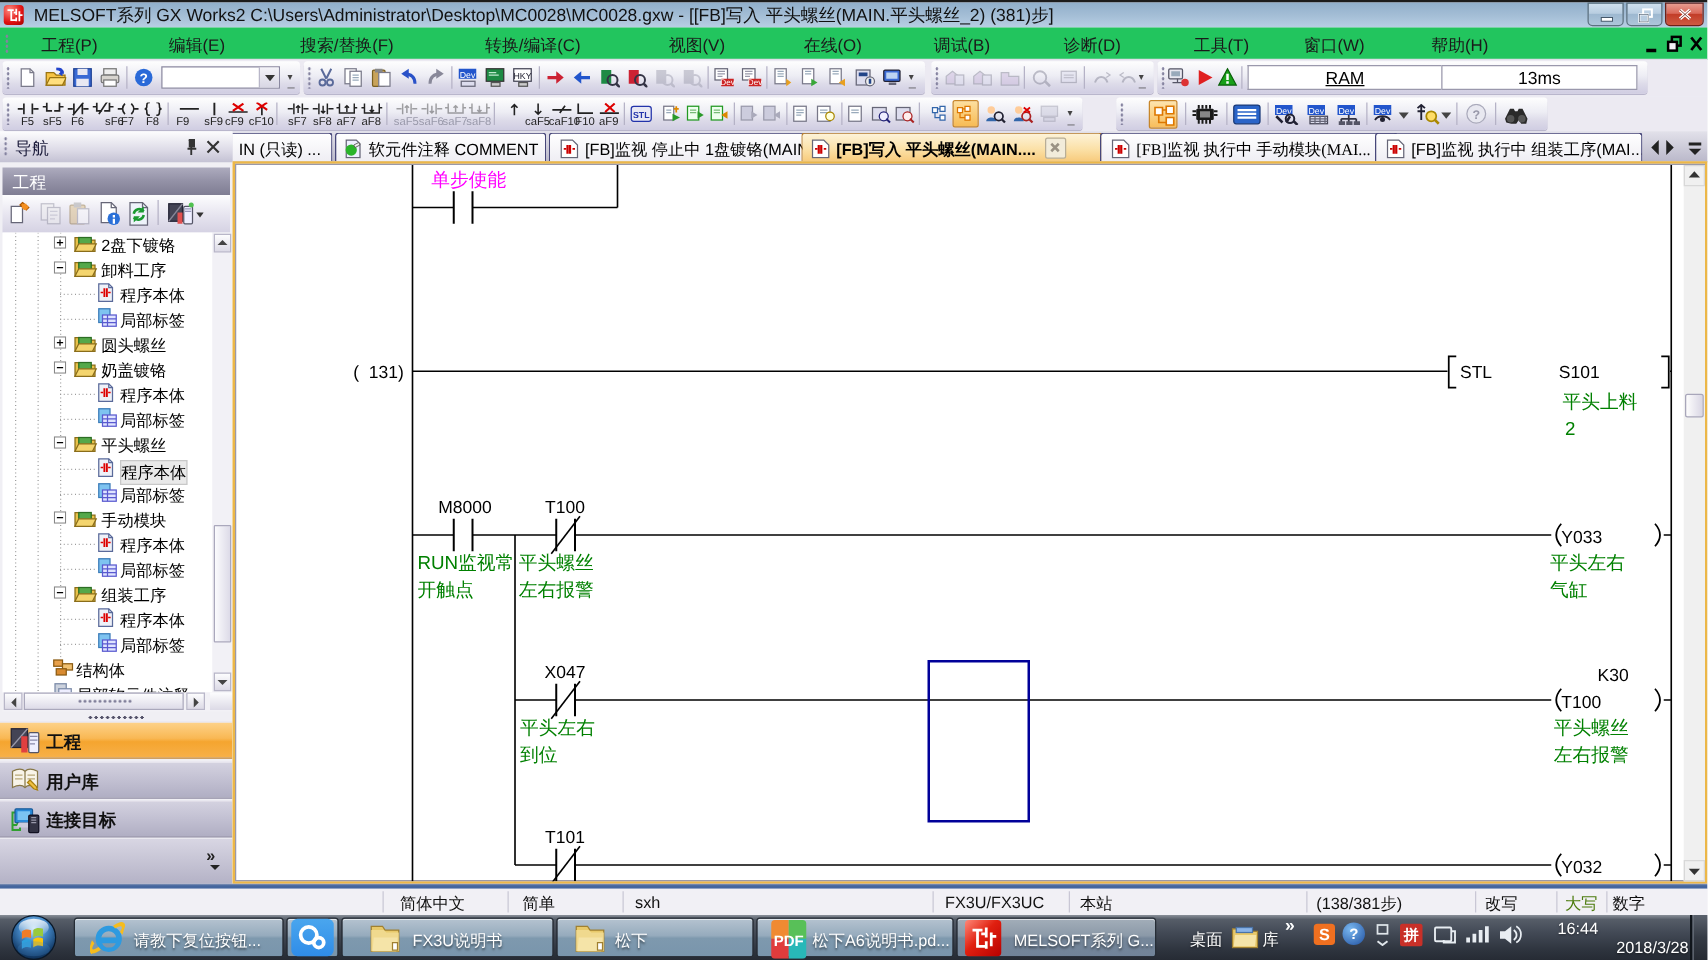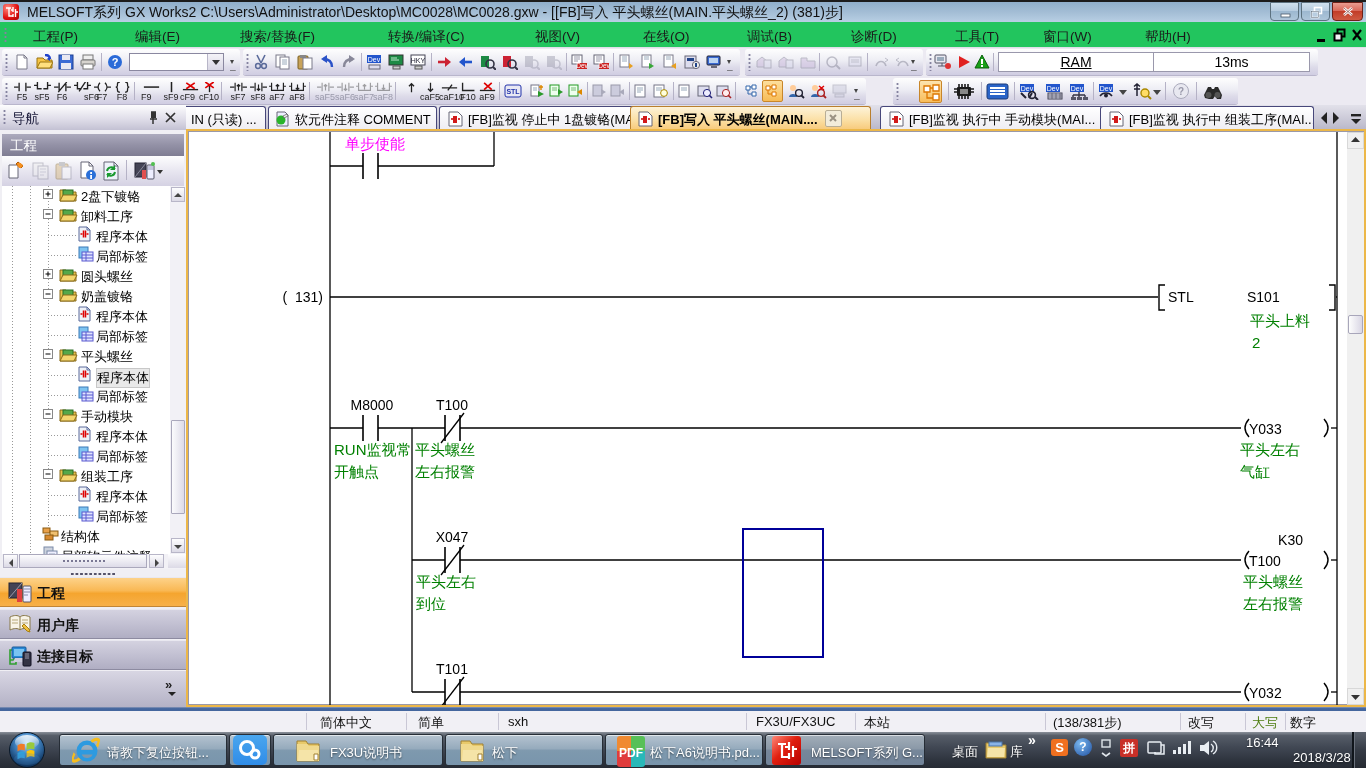--- a/index.html
+++ b/index.html
@@ -730,32 +730,32 @@
     <span class="tx" style="left:26px;">软元件注释 COMMENT</span>
     </div>
   <div class="tab" style="left:253px;width:217px;">
     <svg style="position:absolute;left:8px;top:4px;" width="15" height="16" viewBox="0 0 15 16">
         <path d="M1 1h9l4 4v10H1z" fill="#fff" stroke="#667"></path>
         <path d="M3 8h2M10 8h2" stroke="#c00" stroke-width="1.4"></path>
         <path d="M6 5v7M8 5v7" stroke="#c00" stroke-width="1.8"></path>
       </svg>
     <span class="tx" style="left:28px;">[FB]监视 停止中 1盘镀铬(MAIN....</span>
     </div>
-  <div class="tab" id="tabactive" style="left:444px;width:241px;">
+  <div class="tab" id="tabactive" style="left:455px;width:241px;">
     <svg style="position:absolute;left:7px;top:4px;" width="15" height="16" viewBox="0 0 15 16">
         <path d="M1 1h9l4 4v10H1z" fill="#fff" stroke="#667"></path>
         <path d="M3 8h2M10 8h2" stroke="#c00" stroke-width="1.4"></path>
         <path d="M6 5v7M8 5v7" stroke="#c00" stroke-width="1.8"></path>
       </svg>
     <span class="tx" style="left:27px;">[FB]写入 平头螺丝(MAIN....</span>
     <div style="position:absolute;left:194px;top:3px;width:17px;height:17px;background:#f2ecda;border:1px solid #b8ae96;border-radius:2px;"><svg width="14" height="14">
           <path d="M4 4l6 6M10 4l-6 6" stroke="#9a9284" stroke-width="2"></path>
         </svg></div>
   </div>
-  <div class="tab" style="left:694px;width:238px;">
+  <div class="tab" style="left:694px;width:238px;font-family:Liberation Serif, serif;">
     <svg style="position:absolute;left:8px;top:4px;" width="15" height="16" viewBox="0 0 15 16">
         <path d="M1 1h9l4 4v10H1z" fill="#fff" stroke="#667"></path>
         <path d="M3 8h2M10 8h2" stroke="#c00" stroke-width="1.4"></path>
         <path d="M6 5v7M8 5v7" stroke="#c00" stroke-width="1.8"></path>
       </svg>
     <span class="tx" style="left:28px;">[FB]监视 执行中 手动模块(MAI...</span>
     </div>
   <div class="tab" style="left:914px;width:214px;">
     <svg style="position:absolute;left:8px;top:4px;" width="15" height="16" viewBox="0 0 15 16">
         <path d="M1 1h9l4 4v10H1z" fill="#fff" stroke="#667"></path>

